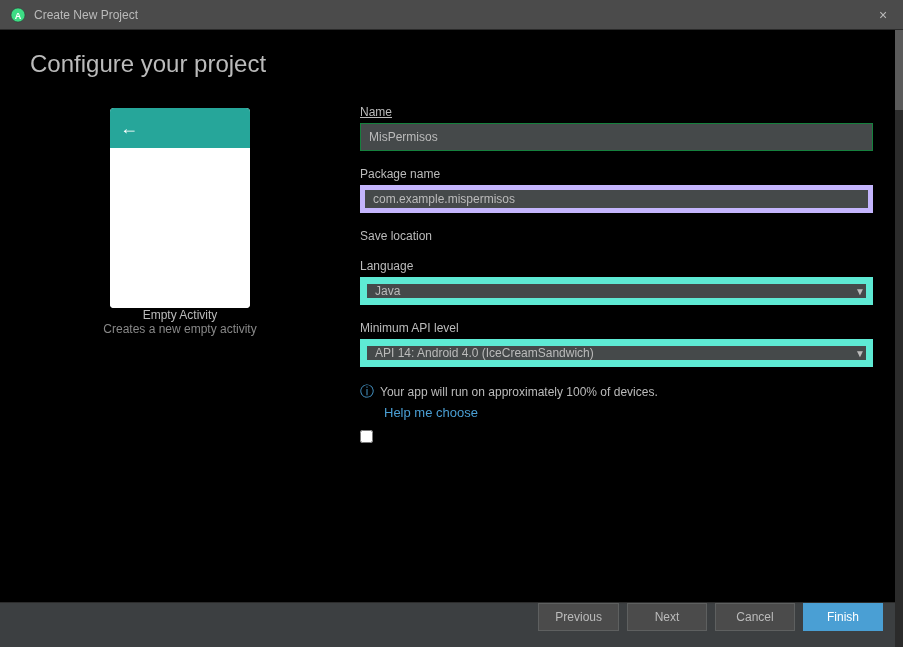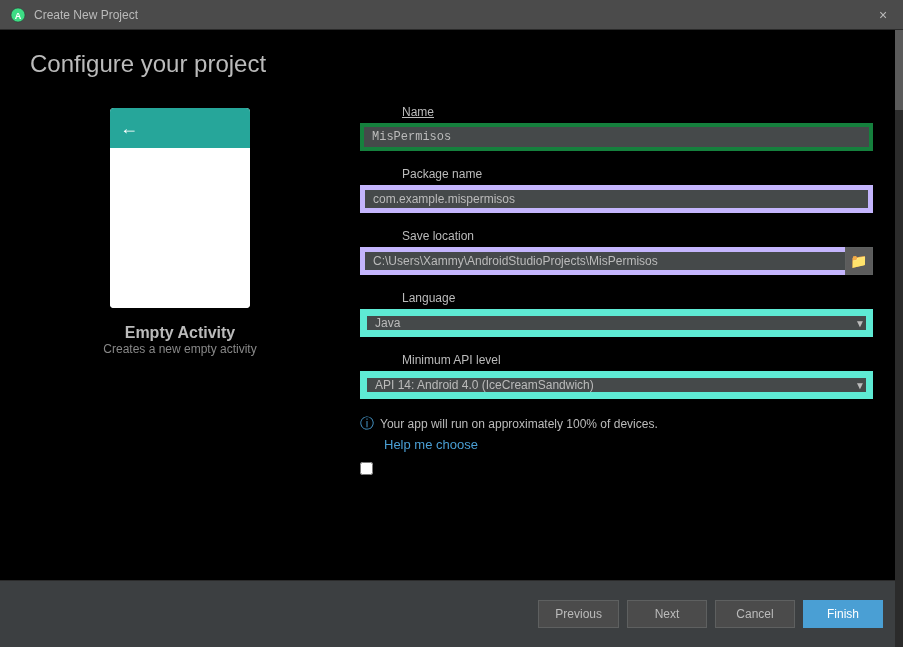--- a/index.html
+++ b/index.html
@@ -101,24 +101,23 @@
       font-size: 18px;
     }
 
     .phone-body {
       background: white;
       flex: 1;
       height: 160px;
     }
 
     .preview-label {
-      margin-top: 16px;
-      font-size: 16px;
-      color: #bbbbbb;
-      font-weight: bold;
+      margin-top: 0;
+      font-size: 12px;
+      color: #bbbbbb;
     }
 
     .preview-desc {
       font-size: 12px;
       color: #888888;
       text-align: center;
     }
 
     
     .right-panel {
@@ -129,42 +128,40 @@
 
     .form-group {
       margin-bottom: 16px;
     }
 
     .form-label {
       display: block;
       font-size: 12px;
       color: #bbbbbb;
       margin-bottom: 4px;
-      margin-left: 42px;
     }
 
     .form-label .underline {
       text-decoration: underline;
     }
 
     .form-input {
       width: 100%;
       height: 28px;
       background: #45494a;
       border: 5px solid #c4b5fd;
       color: #bbbbbb;
       padding: 0 8px;
       font-size: 12px;
       outline: none;
     }
 
     .form-input-active {
-      border: 4px solid #15803d;
+      border: 1px solid #15803d;
       background: #45494a;
-      font-family: Liberation Mono, monospace;
     }
 
     .form-input-with-btn {
       display: flex;
     }
 
     .form-input-with-btn .form-input {
       flex: 1;
       border-right: none;
     }
@@ -250,25 +247,24 @@
       margin-right: 6px;
     }
 
     .checkbox-label {
       font-size: 12px;
       color: #bbbbbb;
     }
 
     
     .bottom-bar {
-      height: 67px;
+      height: 45px;
       background: #3c3f41;
       border-top: 1px solid #2b2b2b;
       display: flex;
-      align-items: center;
       justify-content: flex-end;
       padding: 0 20px;
       gap: 8px;
     }
 
     .btn {
       height: 28px;
       min-width: 80px;
       padding: 0 16px;
       font-size: 12px;
@@ -352,26 +348,20 @@
         <label class="form-label">
           <span>Package name</span>
         </label>
         <input type="text" class="form-input" value="com.example.mispermisos" style="">
       </div>
 
       <div class="form-group">
         <label class="form-label">
           <span>Save location</span>
         </label>
-        <div class="form-input-with-btn">
-          <input type="text" class="form-input" value="C:\Users\Xammy\AndroidStudioProjects\MisPermisos" style="">
-          <div class="folder-btn">
-            <span>📁</span>
-          </div>
-        </div>
       </div>
 
       <div class="form-group">
         <label class="form-label">
           <span>Language</span>
         </label>
         <div class="form-select-wrapper">
           <select class="form-select">
             <option value="Java">Java</option>
             <option value="Kotlin">Kotlin</option>

